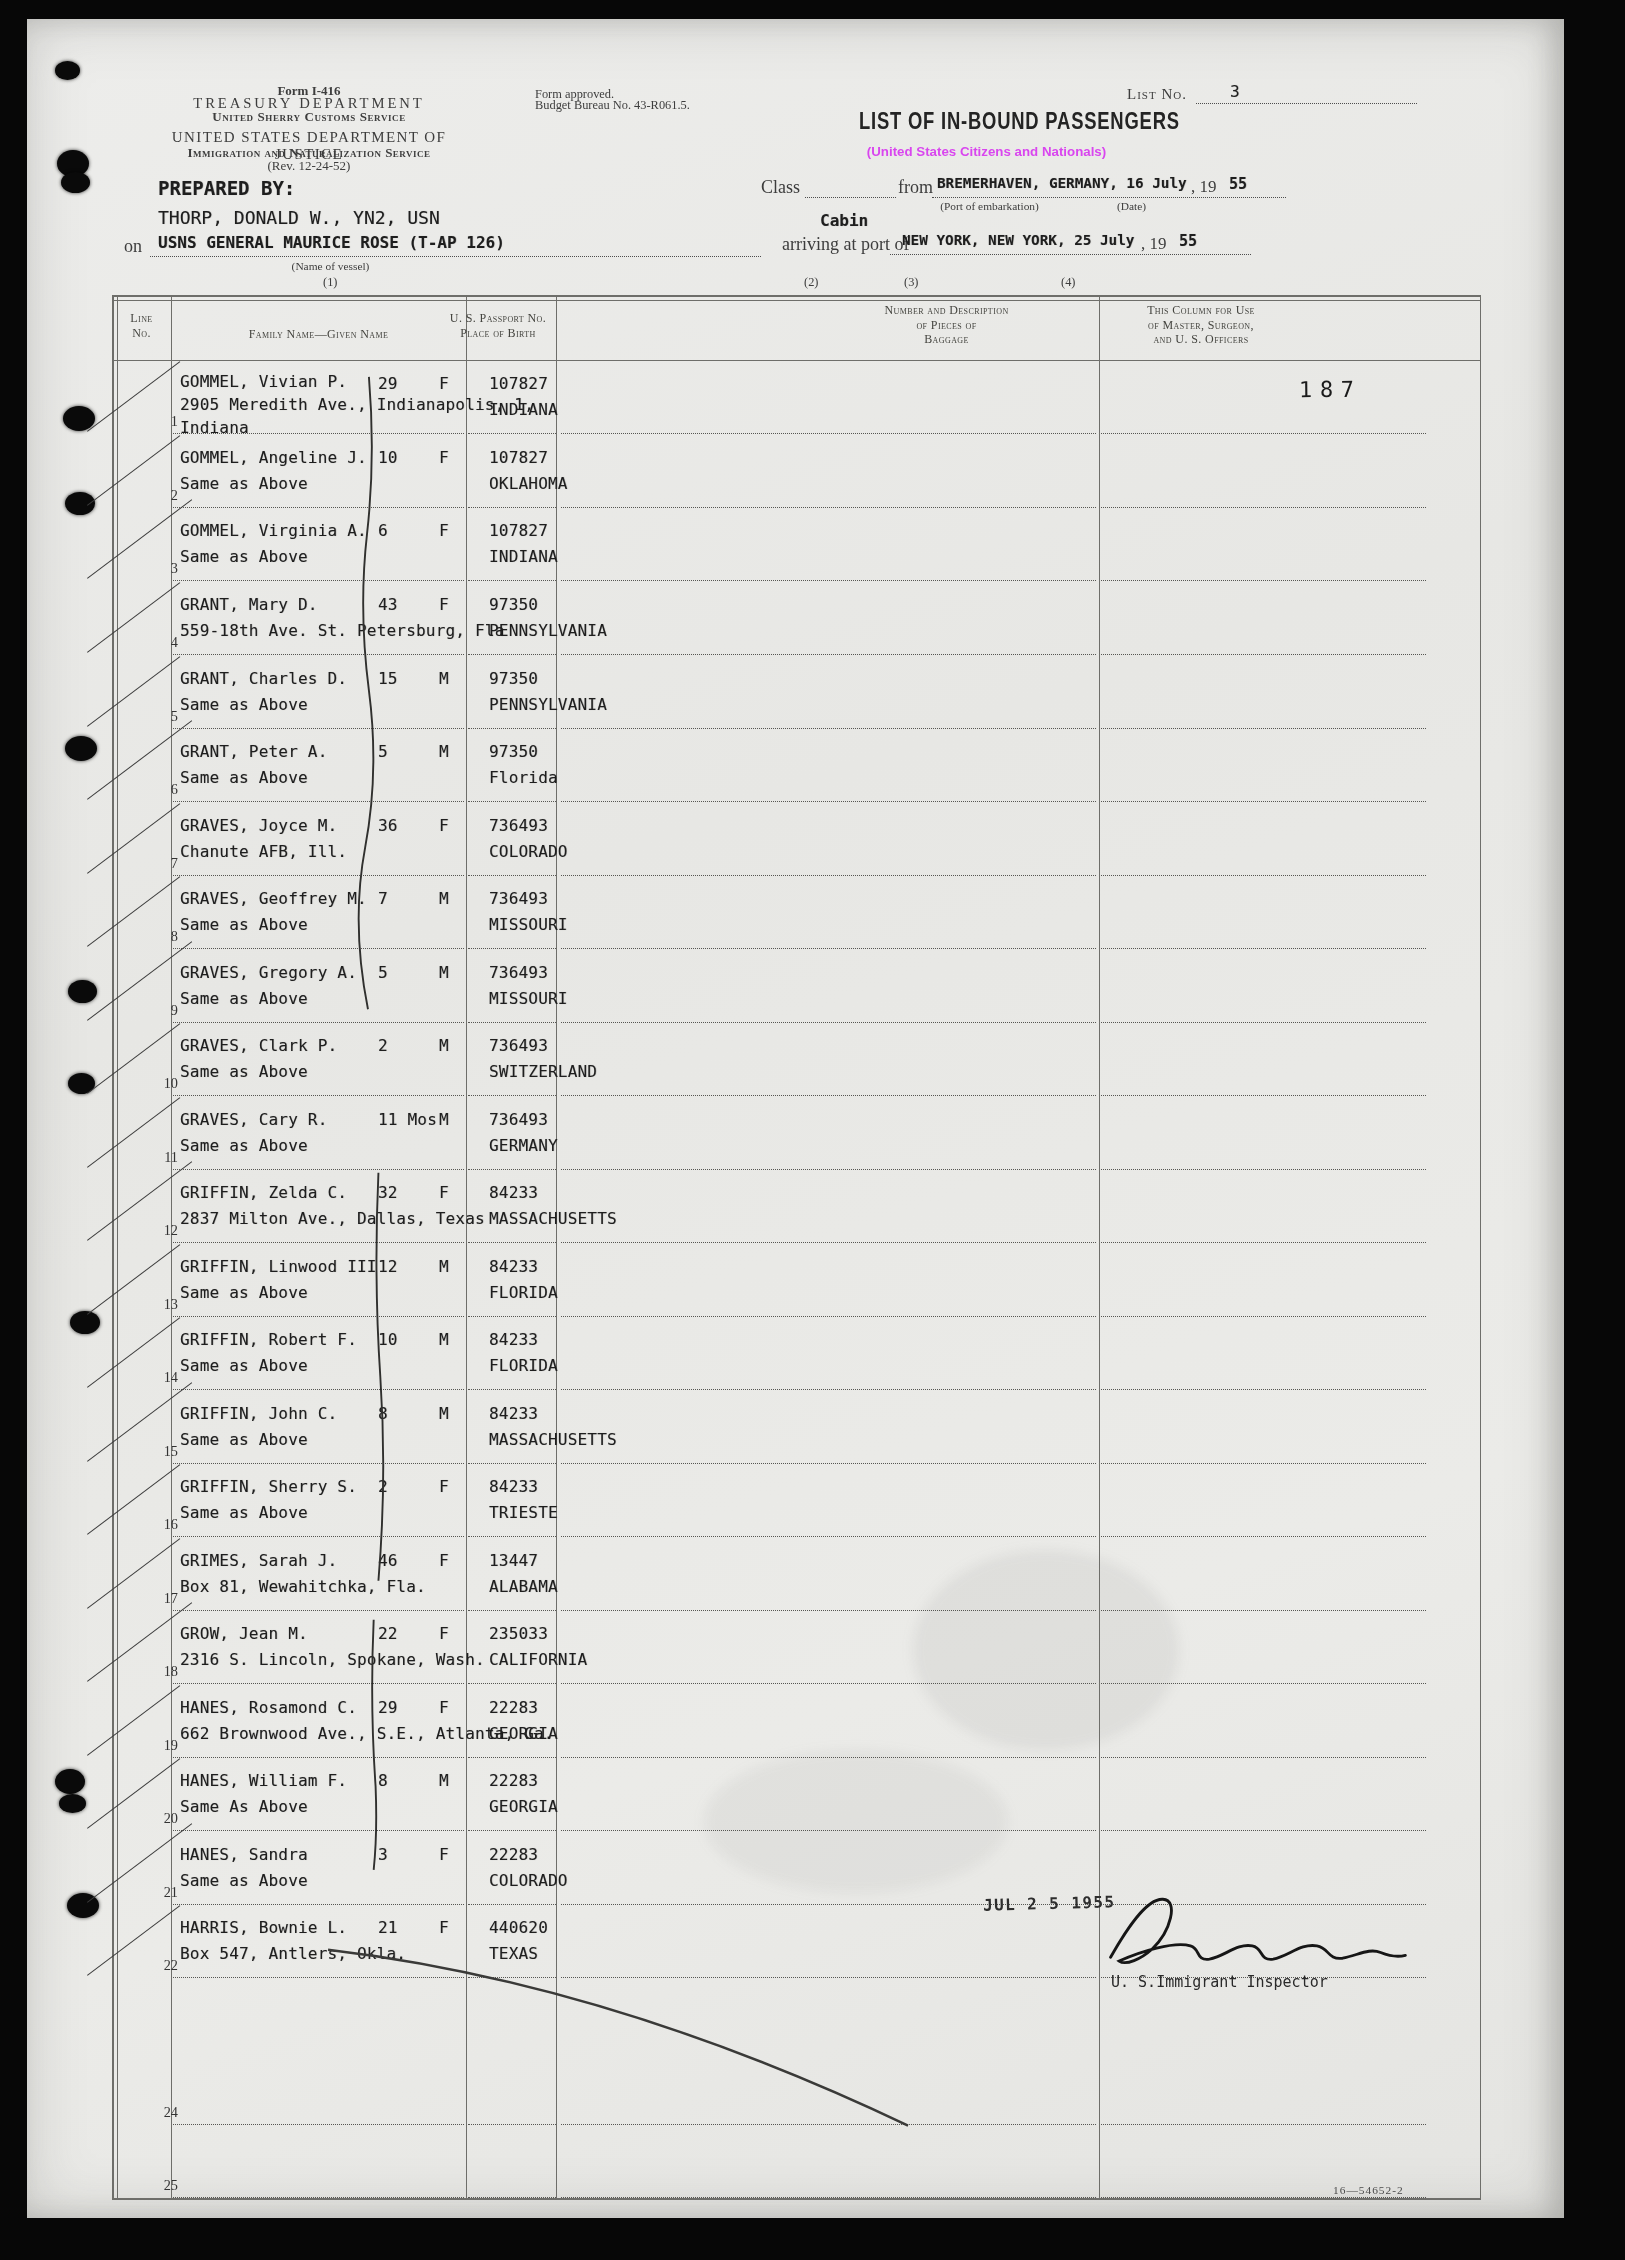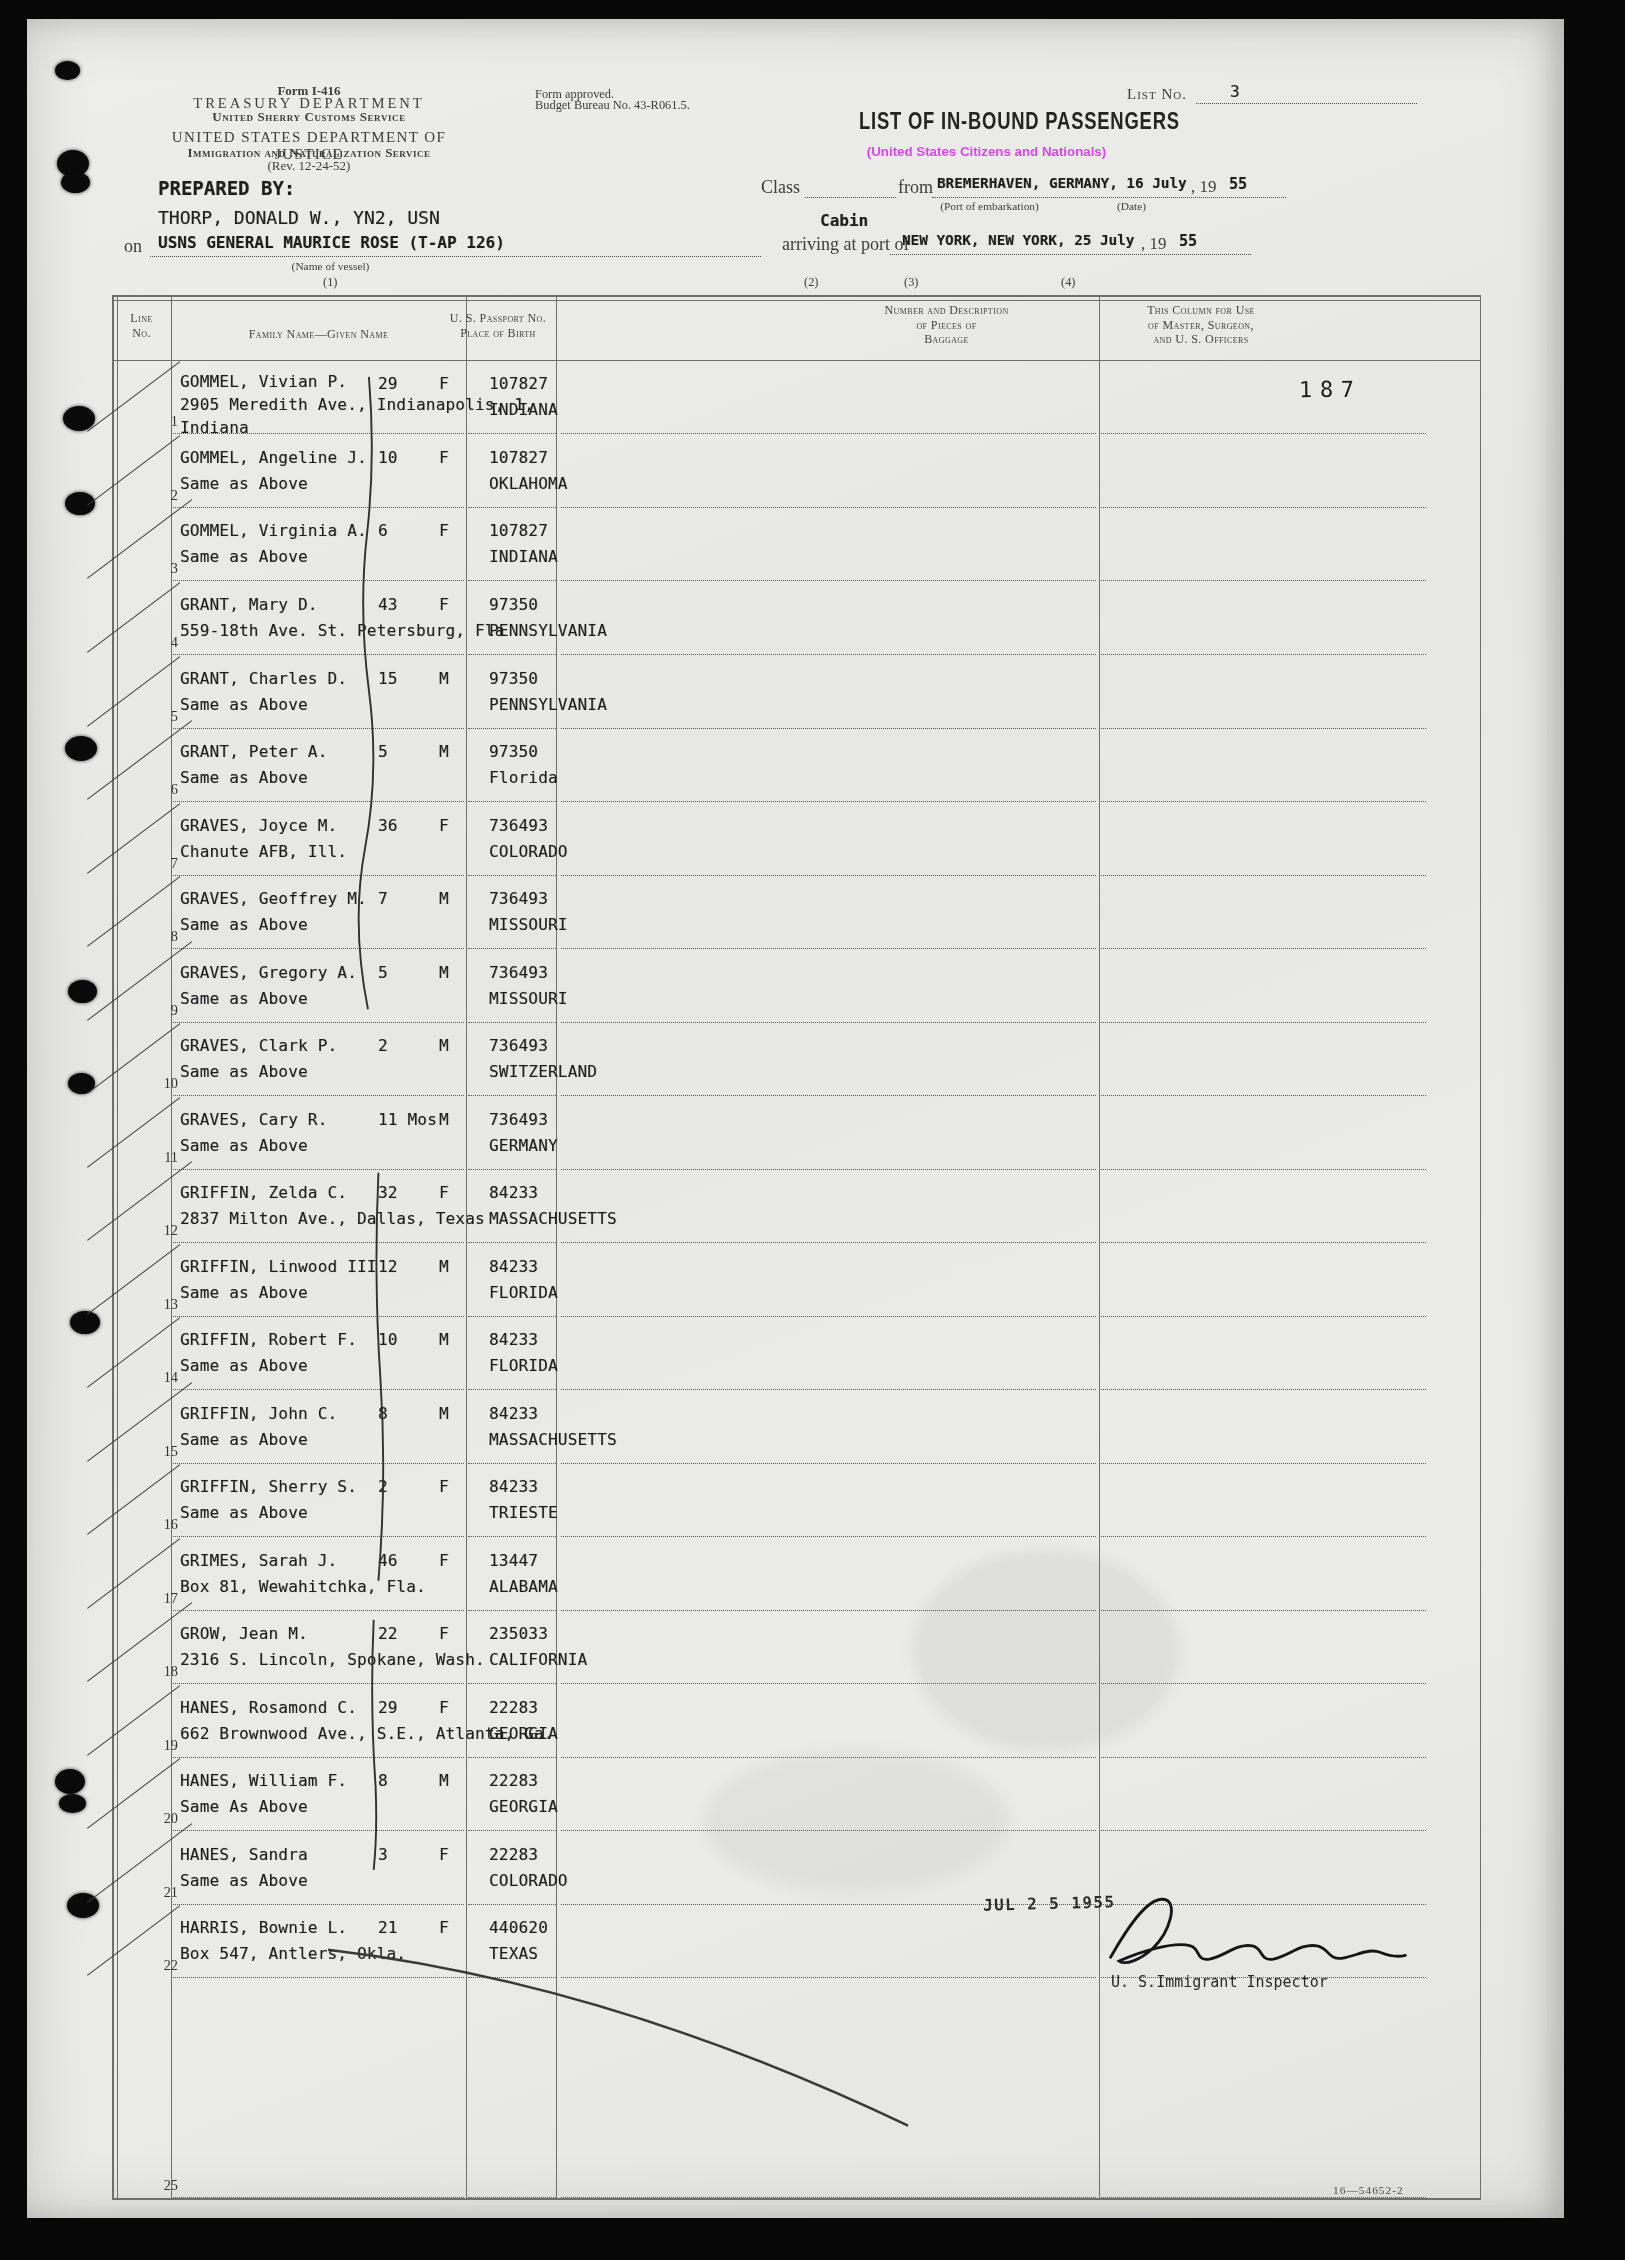--- a/index.html
+++ b/index.html
@@ -485,20 +485,35 @@
 
       <div class="typed age">21</div>
       <div class="typed sex">F</div>
       <div class="typed pp">440620</div>
       <div class="typed birth">TEXAS</div>
       <div class="dd d1"></div>
       <div class="dd d2"></div>
       <div class="dd d3"></div>
       <div class="dd d4"></div>
     </div>
+    <div class="row" style="top: 2052px;">
+
+      <div class="num">24</div>
+      <div class="typed name"></div>
+      <div class="typed addr"></div>
+
+      <div class="typed age"></div>
+      <div class="typed sex"></div>
+      <div class="typed pp"></div>
+      <div class="typed birth"></div>
+      <div class="dd d1"></div>
+      <div class="dd d2"></div>
+      <div class="dd d3"></div>
+      <div class="dd d4"></div>
+    </div>
     <div class="row" style="top: 2125px;">
 
       <div class="num">25</div>
       <div class="typed name"></div>
       <div class="typed addr"></div>
 
       <div class="typed age"></div>
       <div class="typed sex"></div>
       <div class="typed pp"></div>
       <div class="typed birth"></div>

